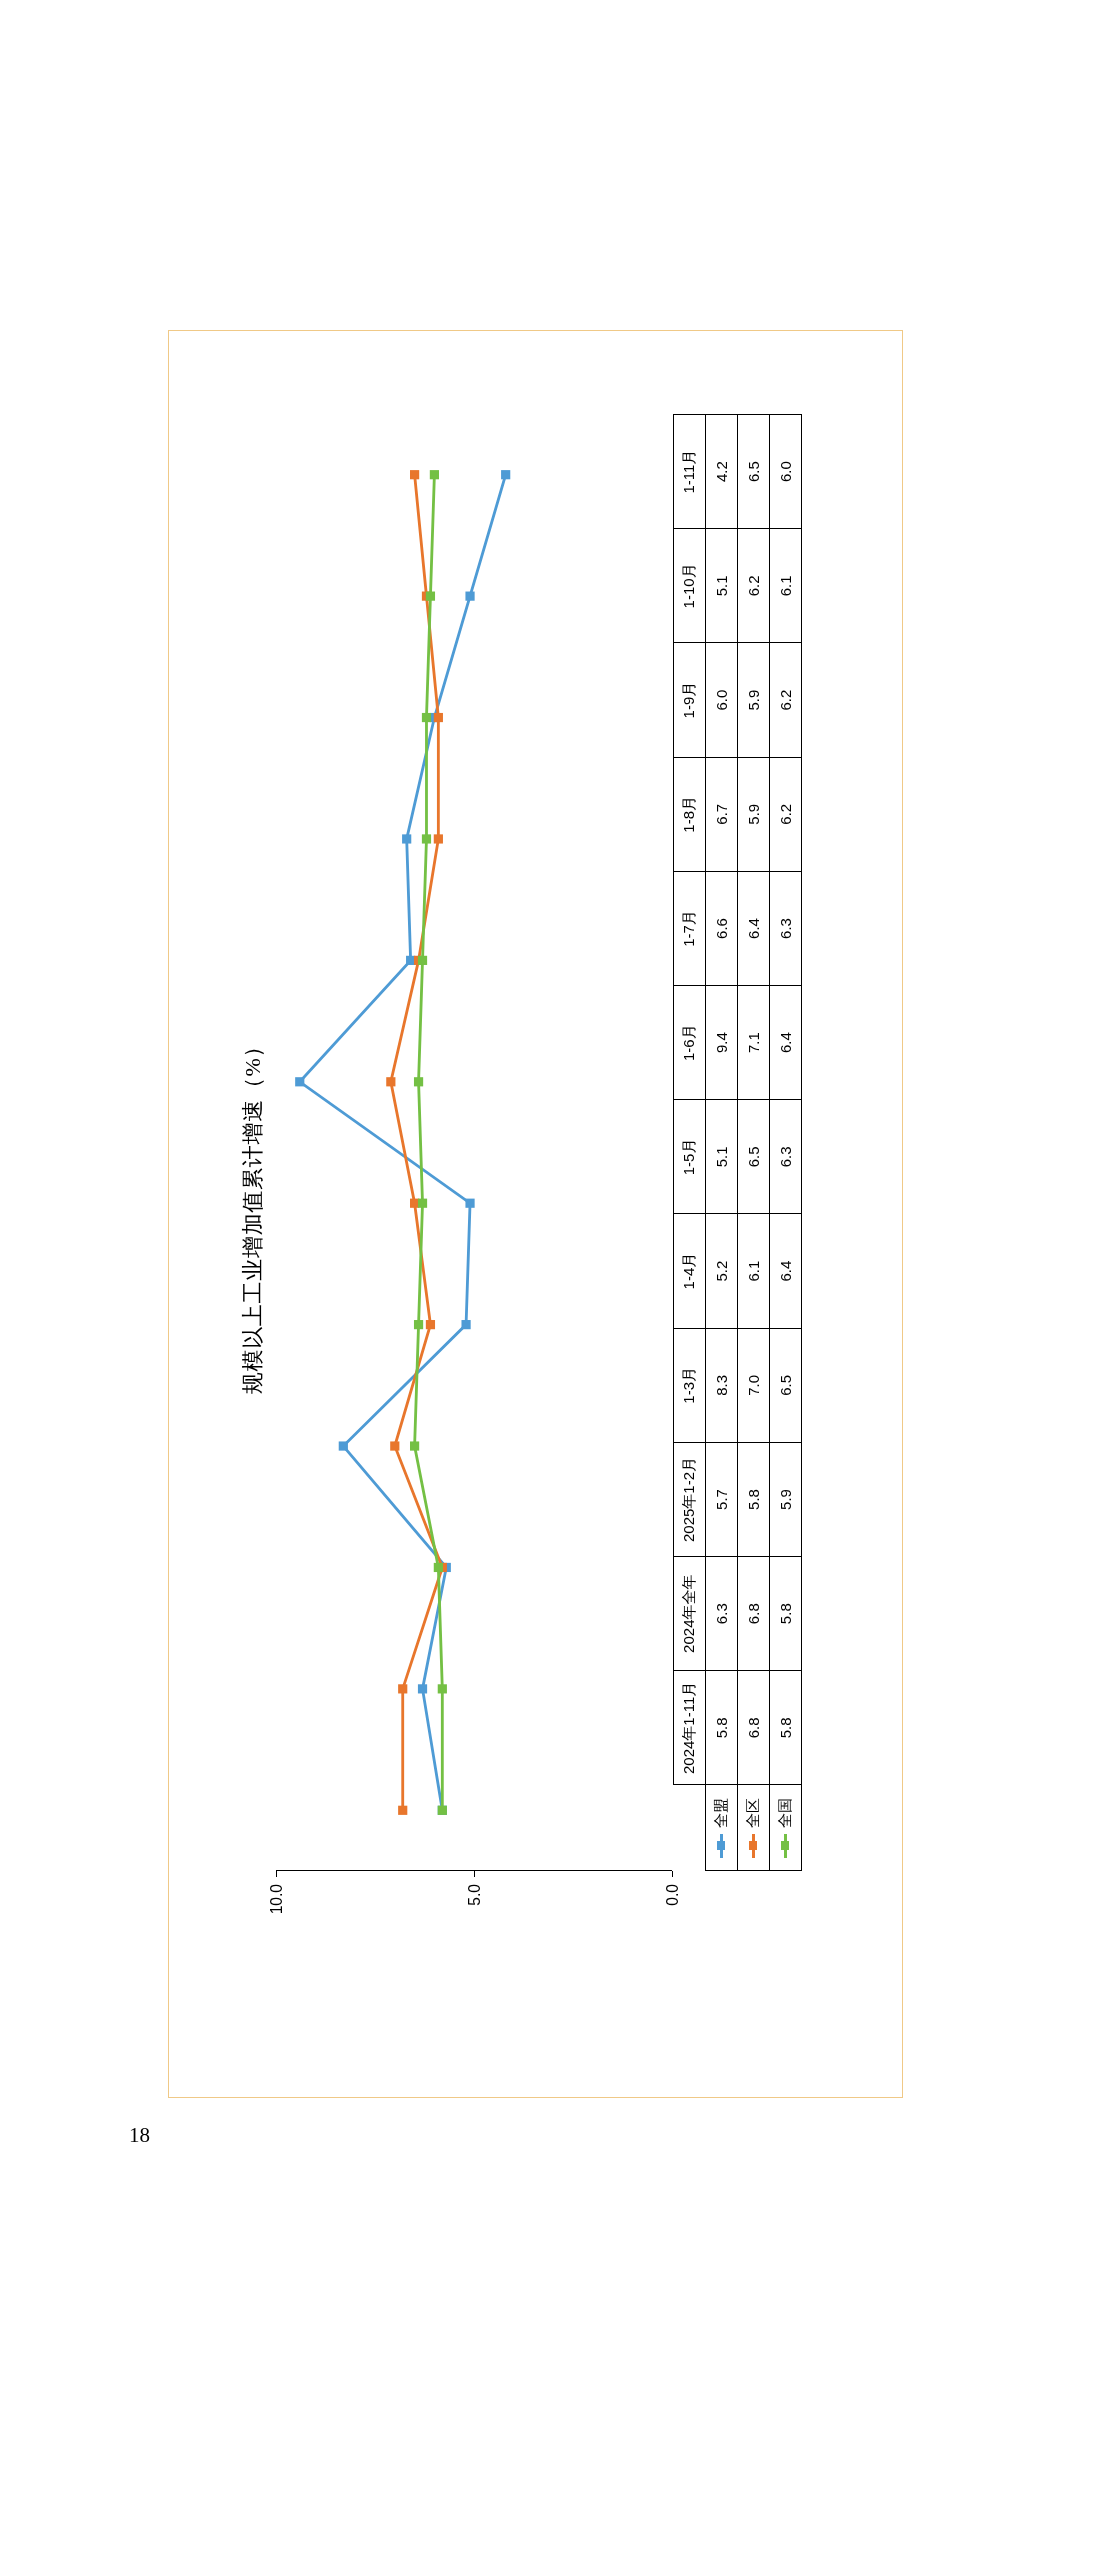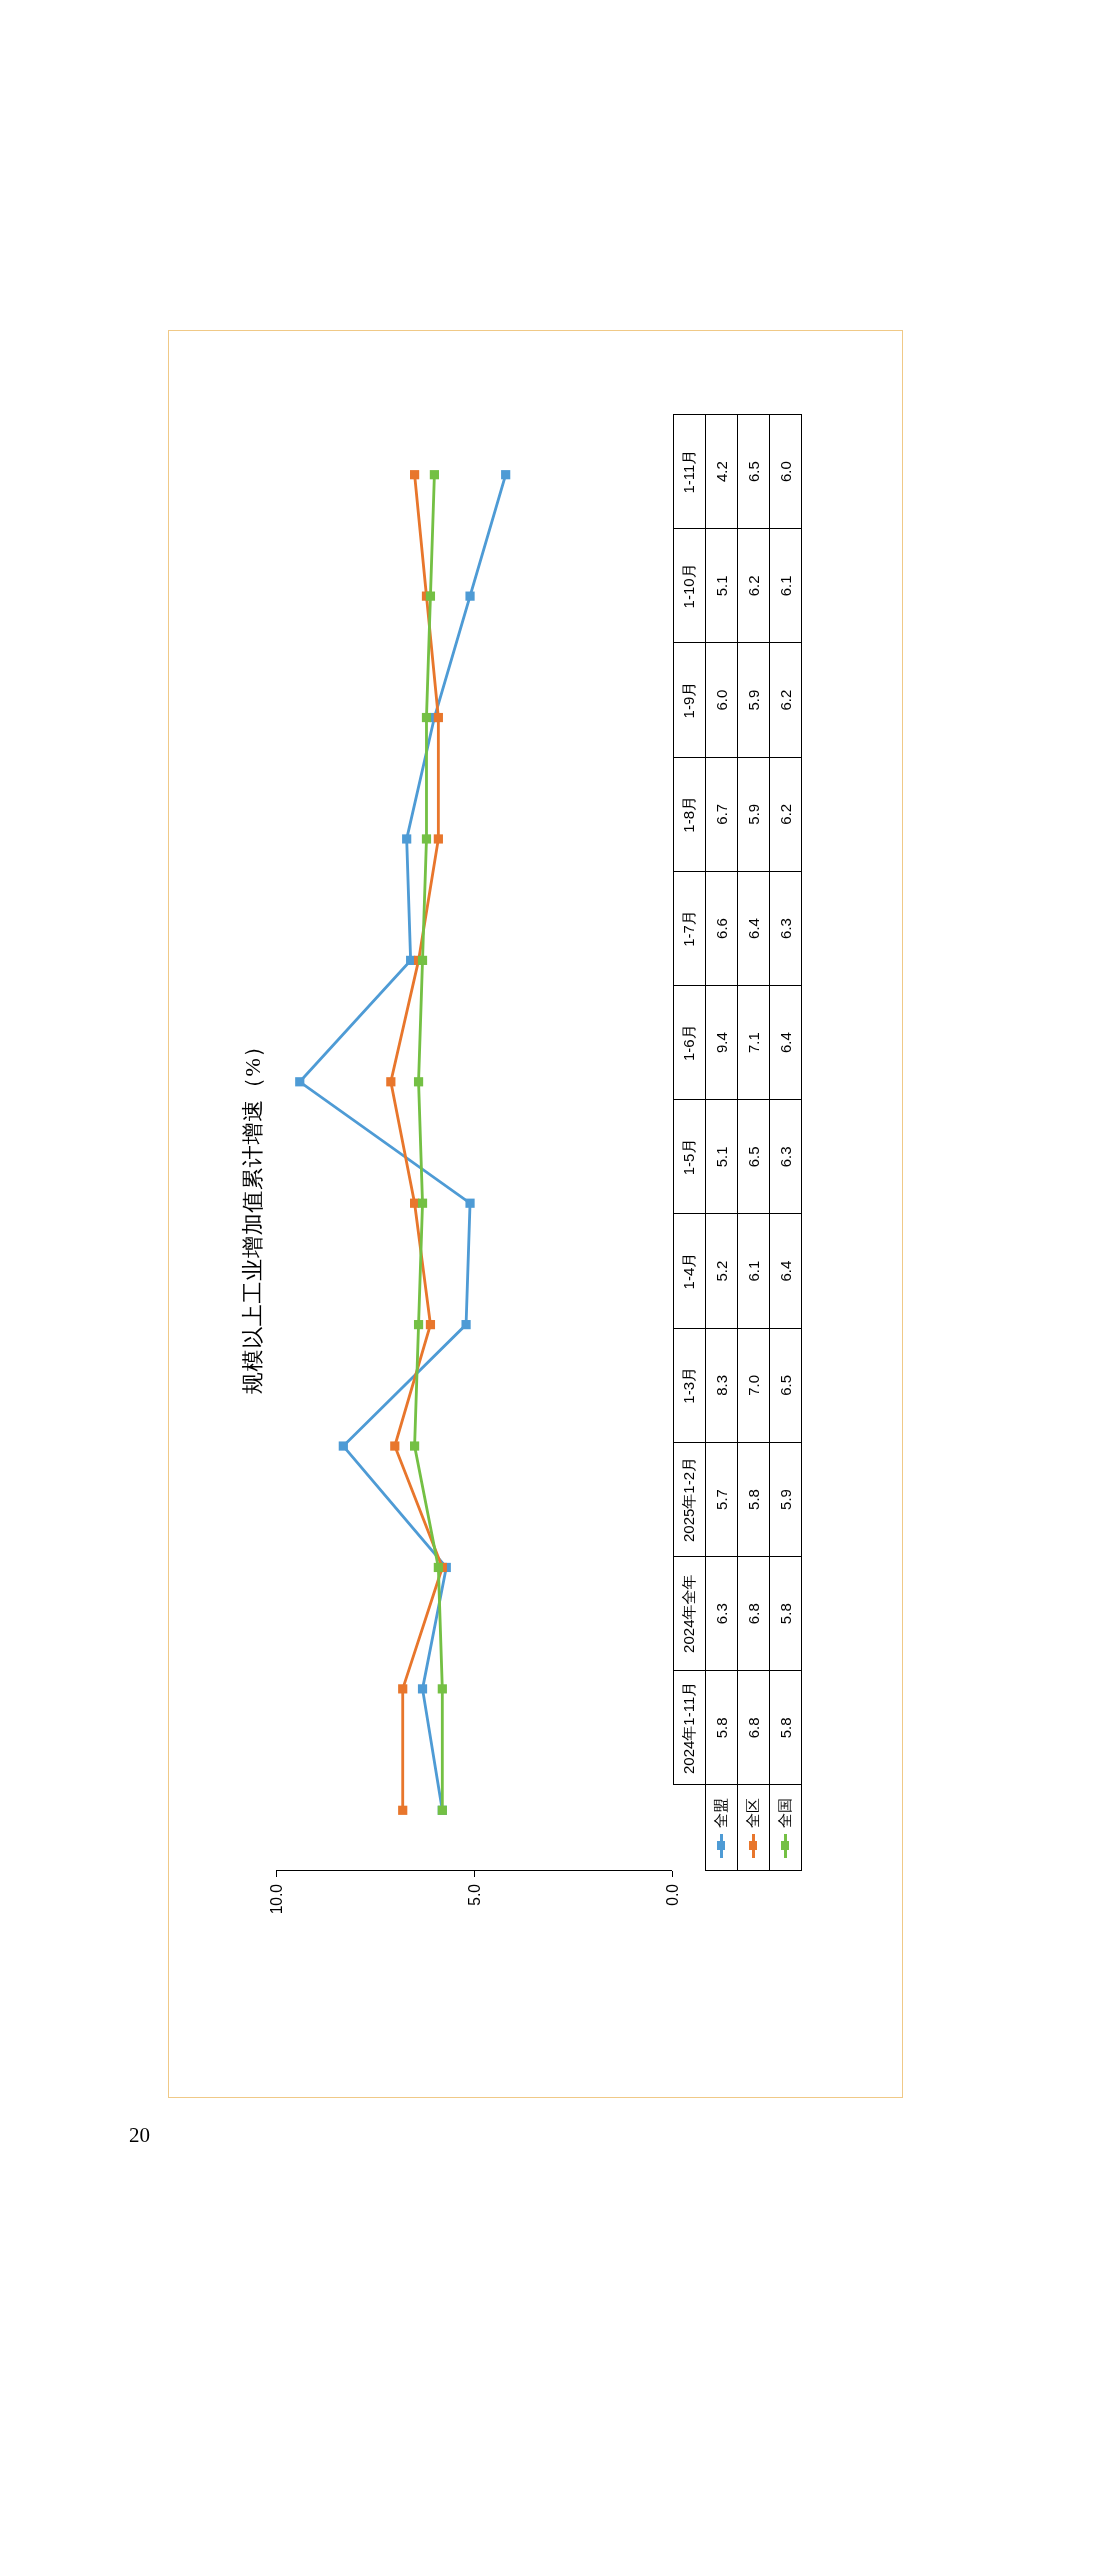--- a/index.html
+++ b/index.html
@@ -146,21 +146,21 @@
     height: 8.5px;
     background: inherit;
   }
   .hdr-empty {
     border: none !important;
   }
 </style>
 </head>
 <body>
 
-<div class="page-number">20</div>
+<div class="page-number">18</div>
 
 <div class="figure-frame">
   <div class="rot-canvas">
     <div class="chart-wrap">
 
       <div class="chart-title">规模以上工业增加值累计增速（%）</div>
 
       <div class="y-axis-line"></div>
       <div class="y-tick" style="top:106px"></div>
       <div class="y-tick" style="top:304px"></div>

